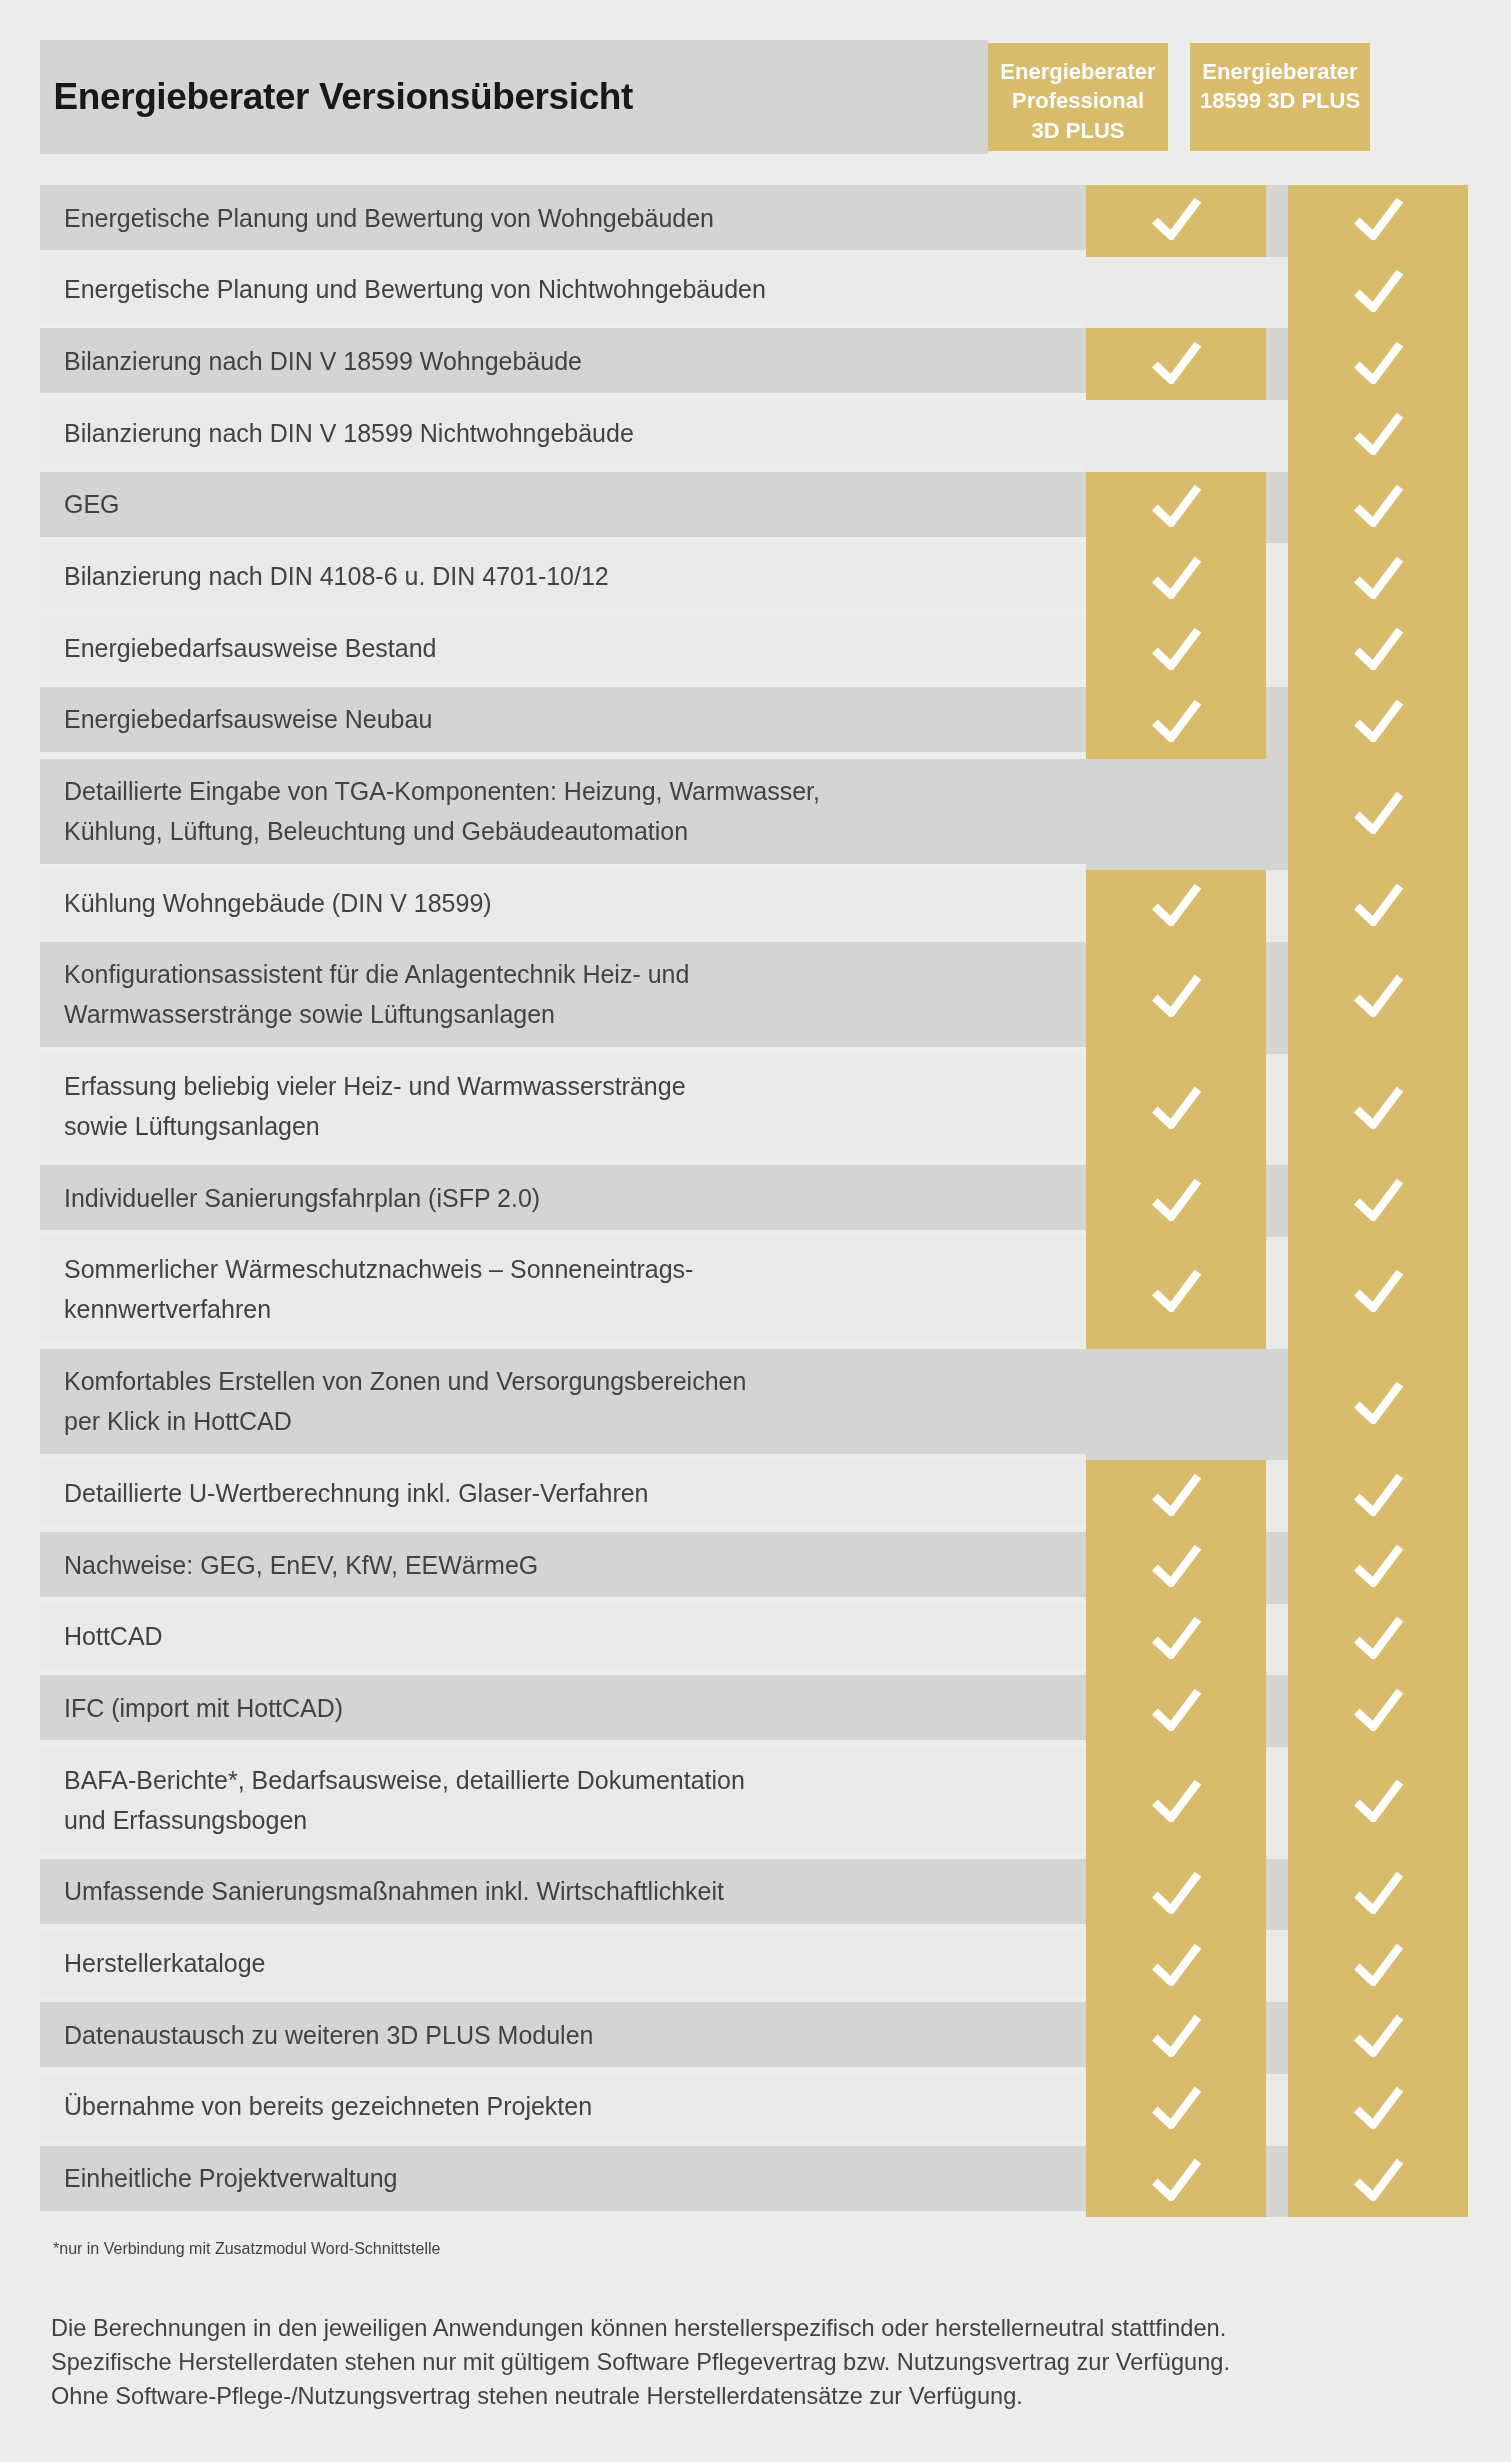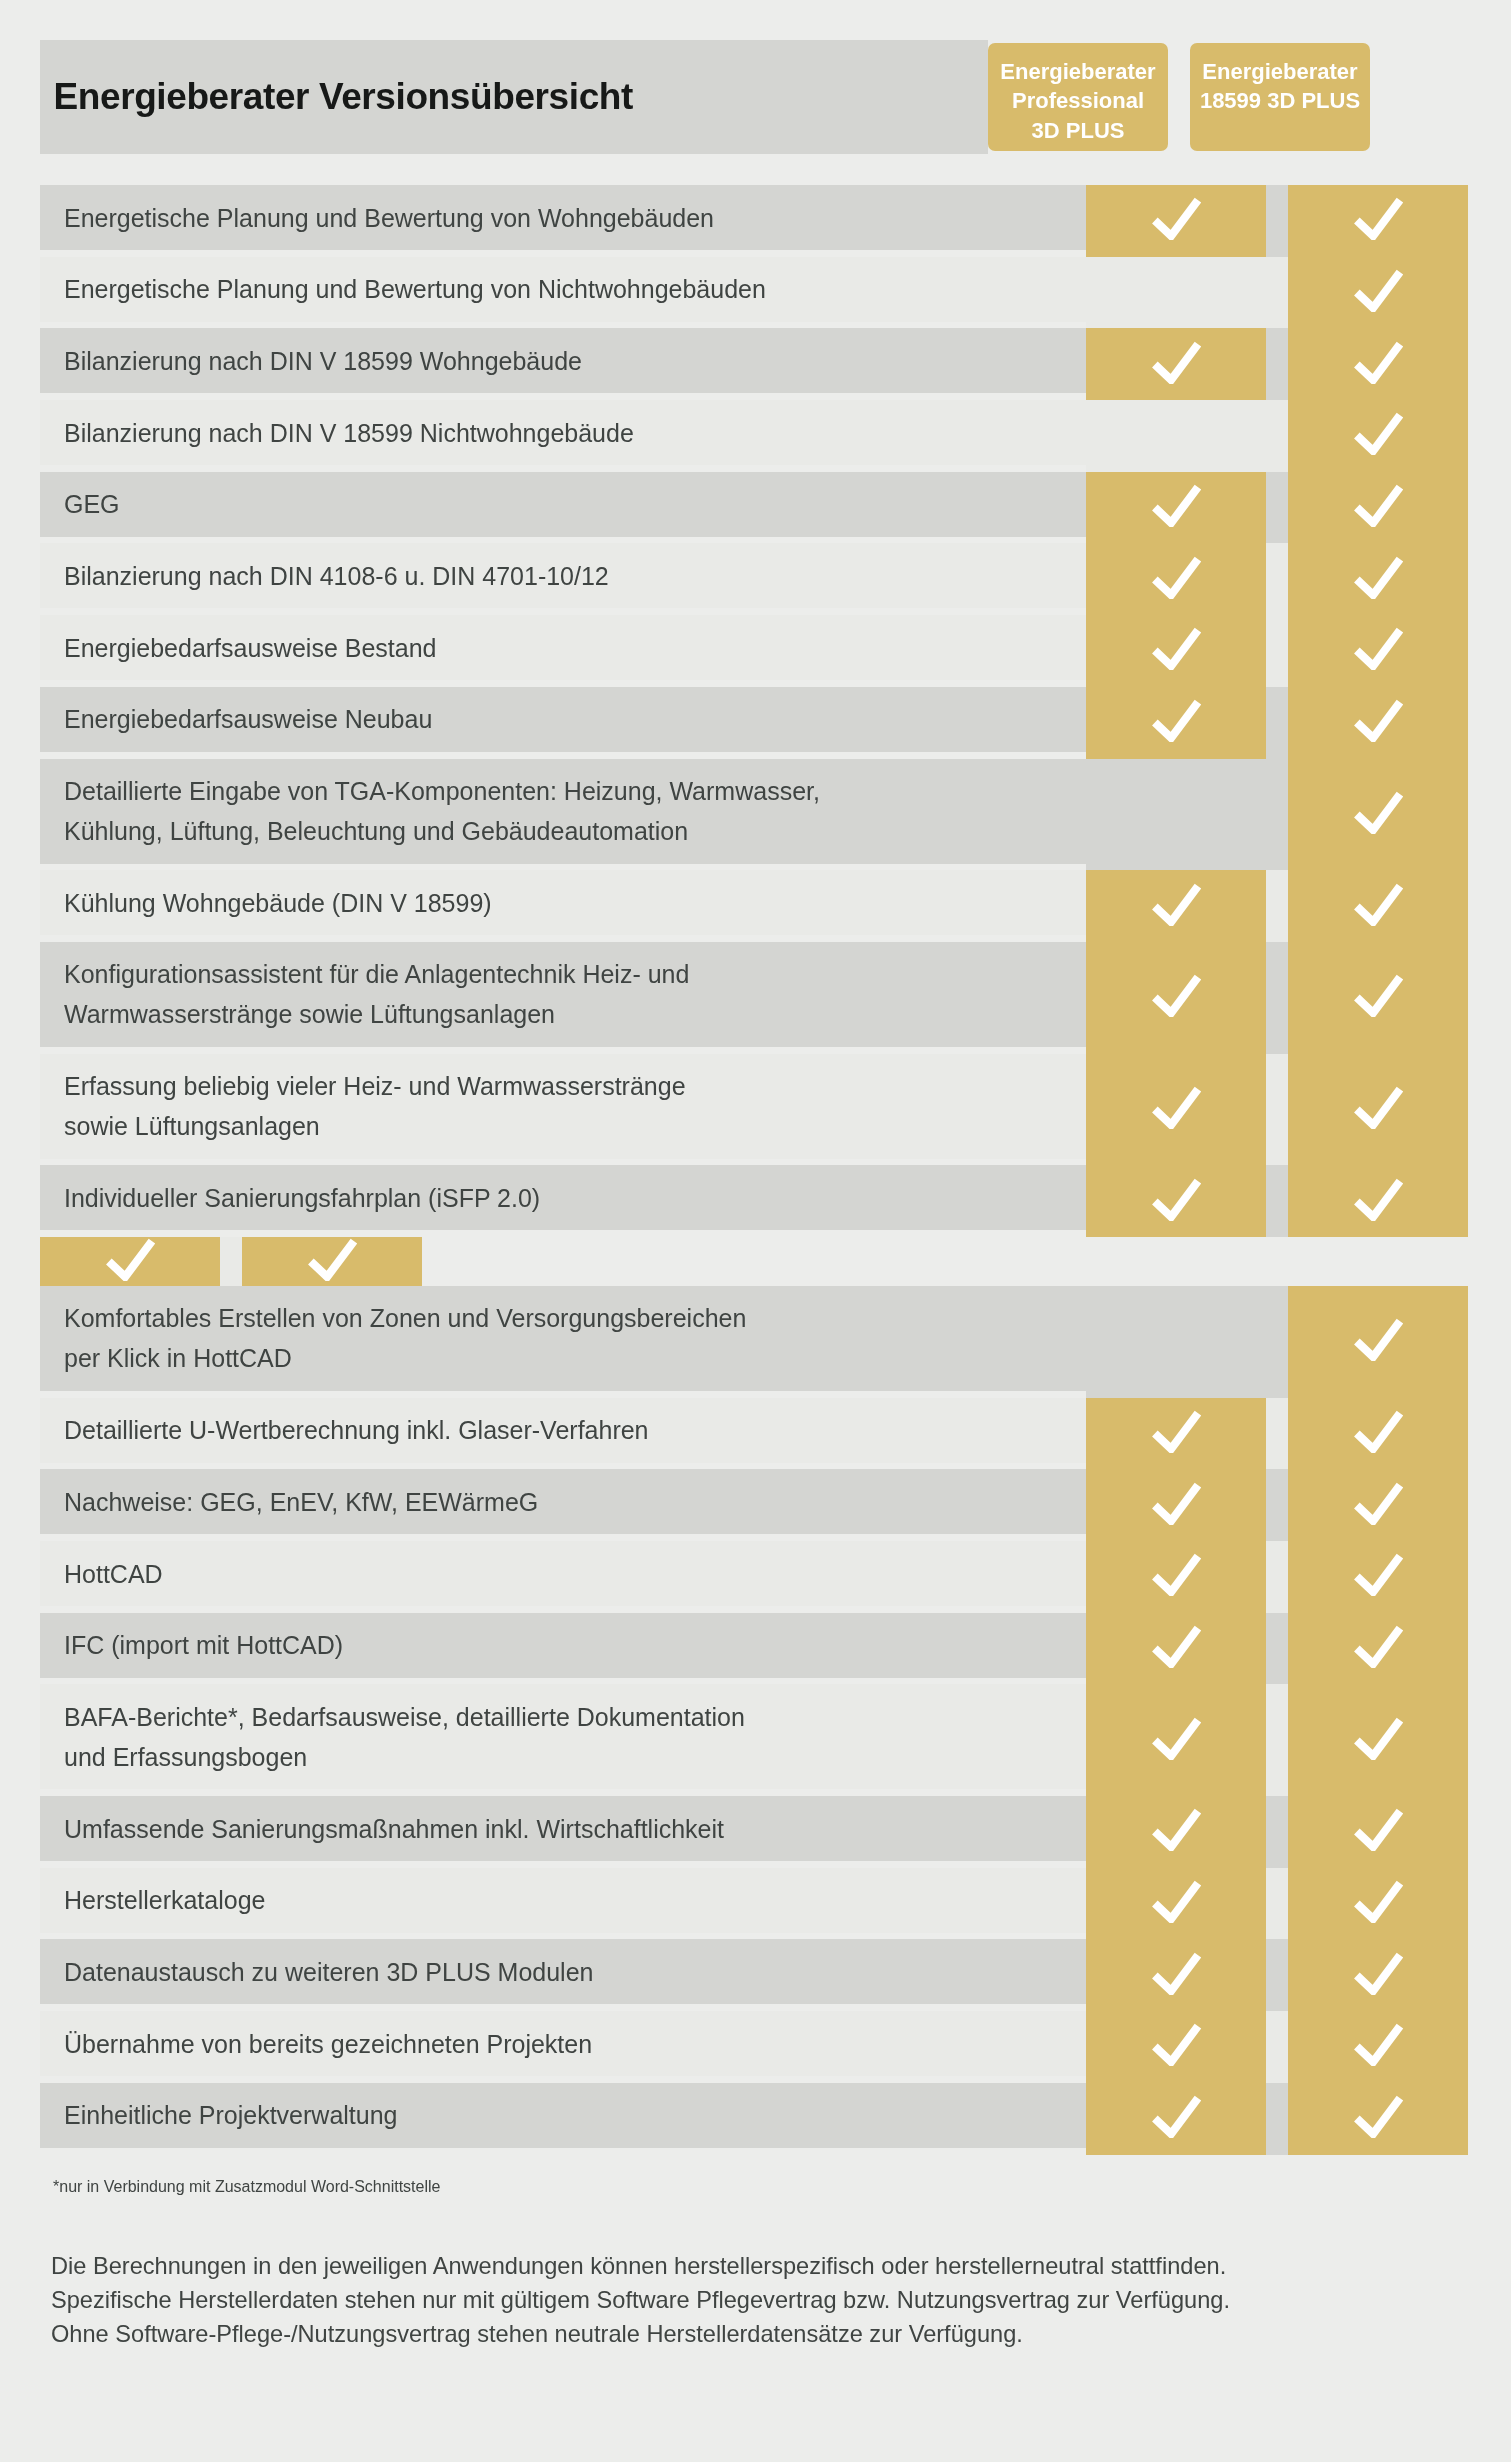--- a/index.html
+++ b/index.html
@@ -45,21 +45,21 @@
     margin:3.4px 0;
     background:var(--gold);
     color:#fff;
     font-weight:700;
     font-size:22px;
     line-height:29.5px;
     text-align:center;
     padding-top:13.5px;
   }
   .col-gap{width:22px;}
-  .pre{white-space:pre-line;border-radius:7px;}
+  .pre{white-space:pre-line;}
   
   .table-body{margin:31px 40px 0 40px;}
   .row{display:flex;}
   .row .label-cell{
     width:1046px;
     min-height:65px;
     margin-bottom:6.7px;
     display:flex;
     align-items:center;
     padding-left:24px;
@@ -317,20 +317,24 @@
         </div>
     <div class="col-gap band"></div>
     <div class="check band on">
           <svg viewBox="0 0 64 54">
             <polyline points="6,30 26,49 59,5" fill="none" stroke="#FFFFFF" stroke-width="10" stroke-linecap="butt" stroke-linejoin="miter"></polyline>
           </svg>
         </div>
   </div>
 
   <div class="row two" style="--band: #E9EAE7;">
+    <div class="label-cell band">
+      <span class="label-text pre">Sommerlicher Wärmeschutznachweis – Sonneneintrags-
+kennwertverfahren</span>
+    </div>
     <div class="check band on">
           <svg viewBox="0 0 64 54">
             <polyline points="6,30 26,49 59,5" fill="none" stroke="#FFFFFF" stroke-width="10" stroke-linecap="butt" stroke-linejoin="miter"></polyline>
           </svg>
         </div>
     <div class="col-gap band"></div>
     <div class="check band on">
           <svg viewBox="0 0 64 54">
             <polyline points="6,30 26,49 59,5" fill="none" stroke="#FFFFFF" stroke-width="10" stroke-linecap="butt" stroke-linejoin="miter"></polyline>
           </svg>

